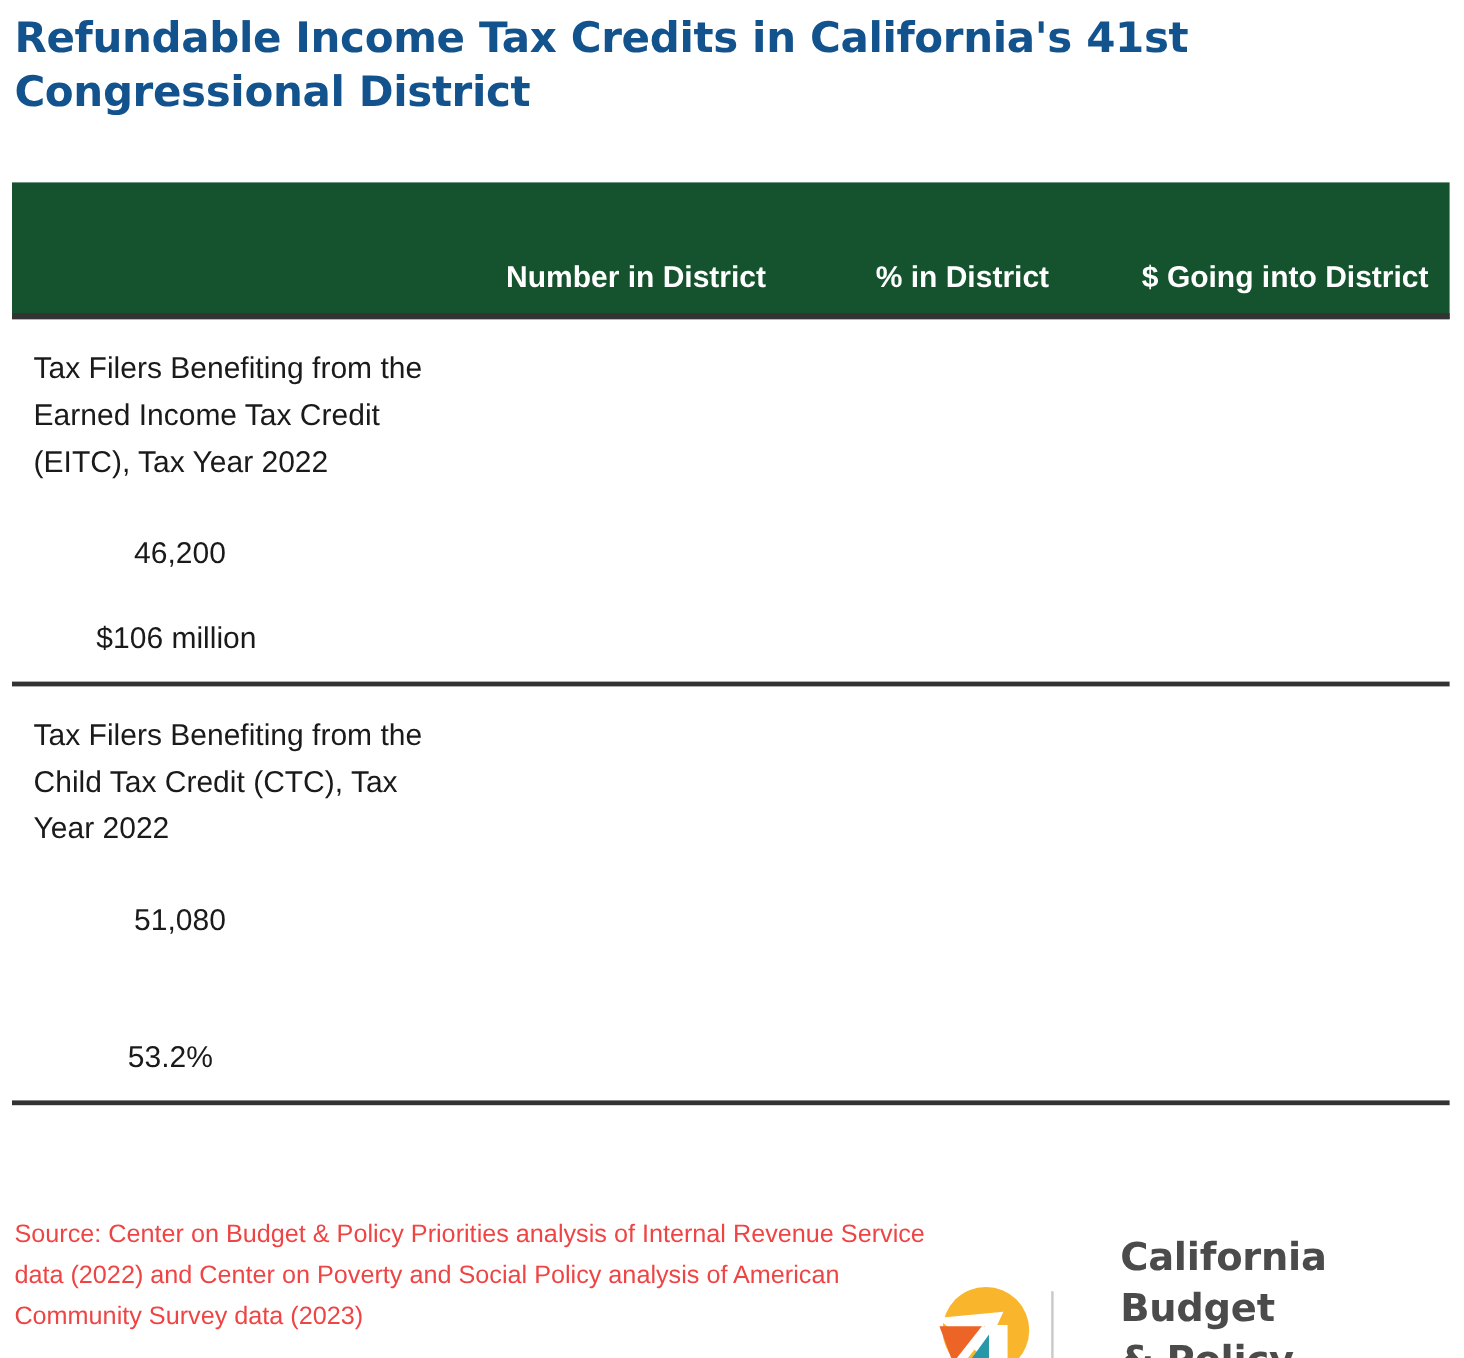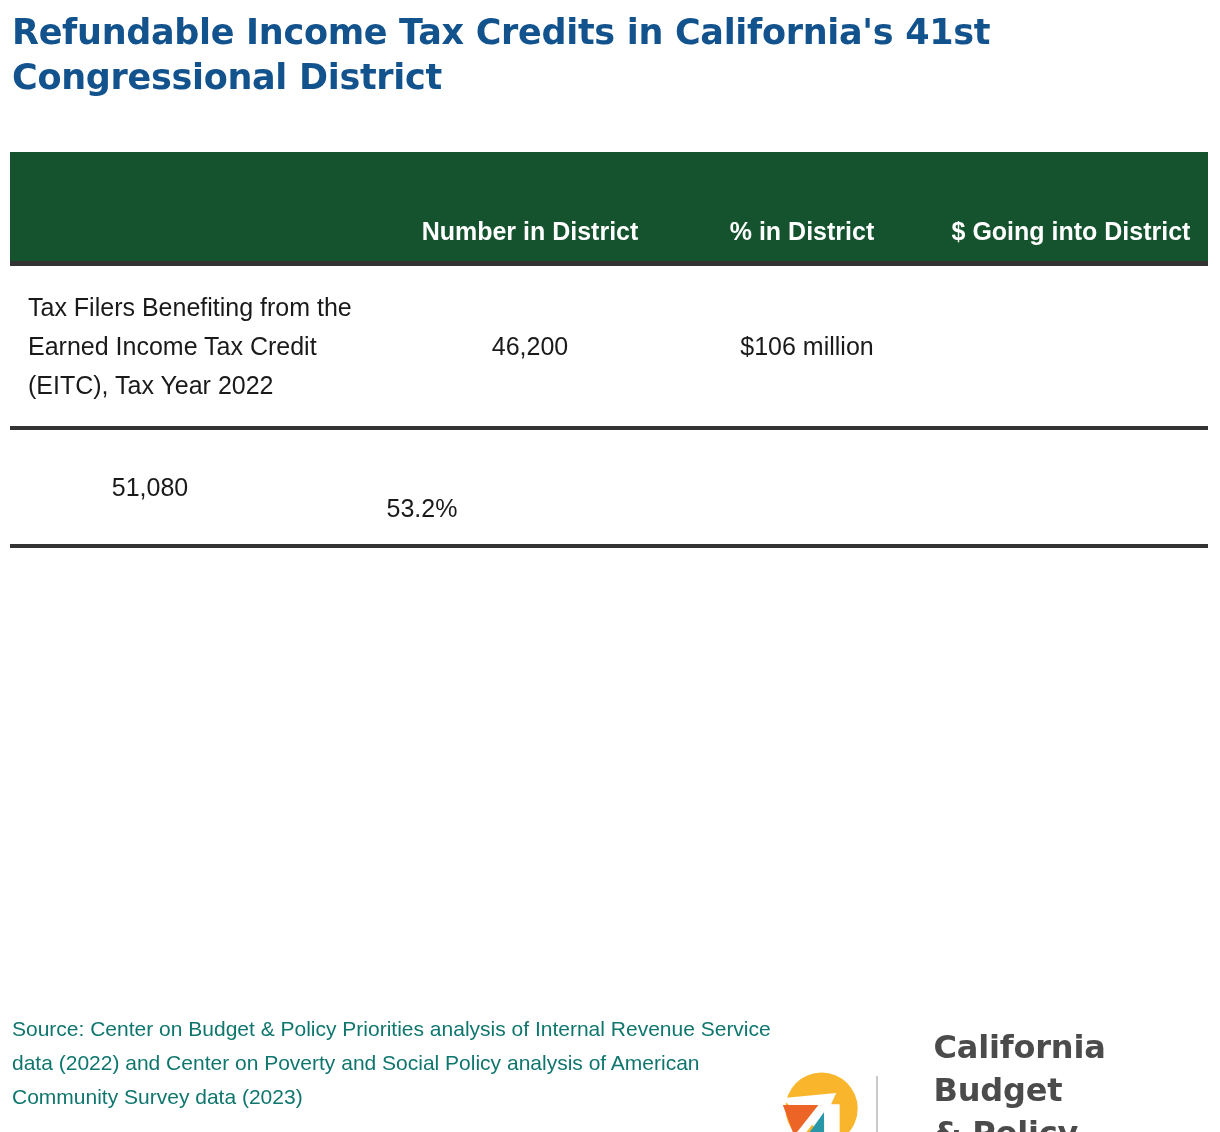--- a/index.html
+++ b/index.html
@@ -63,20 +63,21 @@
   .th.blank { }
   .col-label  { width: 380px; }
   .col-number { width: 280px; }
   .col-pct    { width: 264px; margin-top: 43px; }
   .col-dollar { width: 274px; }
 
   .trow {
     display: flex;
     border-bottom: 4px solid #333333;
     box-sizing: border-box;
+    flex-direction: column;
   }
   .td {
     font-size: 25px;
     color: #1a1a1a;
     line-height: 1.55;
     box-sizing: border-box;
     display: flex;
     align-items: center;
   }
   .td.label {
@@ -97,21 +98,21 @@
     top: 1012px;
     width: 1196px;
     display: flex;
     align-items: flex-start;
     justify-content: space-between;
   }
   .source {
     width: 830px;
     font-size: 21px;
     line-height: 1.62;
-    color: #0f766e;
+    color: #ef4444;
   }
 
   .logo {
     display: flex;
     align-items: center;
     margin-top: 14px;
   }
   .logo-mark {
     width: 86px;
     height: 86px;
@@ -150,20 +151,21 @@
       <div class="th col-dollar">$ Going into District</div>
     </div>
 
     <div class="trow">
       <div class="td label col-label">Tax Filers Benefiting from the Earned Income Tax Credit (EITC), Tax Year 2022</div>
       <div class="td value col-number">46,200</div>
       <div class="td value col-dollar">$106 million</div>
     </div>
 
     <div class="trow">
+      <div class="td label col-label">Tax Filers Benefiting from the Child Tax Credit (CTC), Tax Year 2022</div>
       <div class="td value col-number">51,080</div>
       <div class="td value col-pct">53.2%</div>
     </div>
 
 
   </div>
 
   <div class="footer">
 
     <div class="source">Source: Center on Budget &amp; Policy Priorities analysis of Internal Revenue Service data (2022) and Center on Poverty and Social Policy analysis of American Community Survey data (2023)</div>

